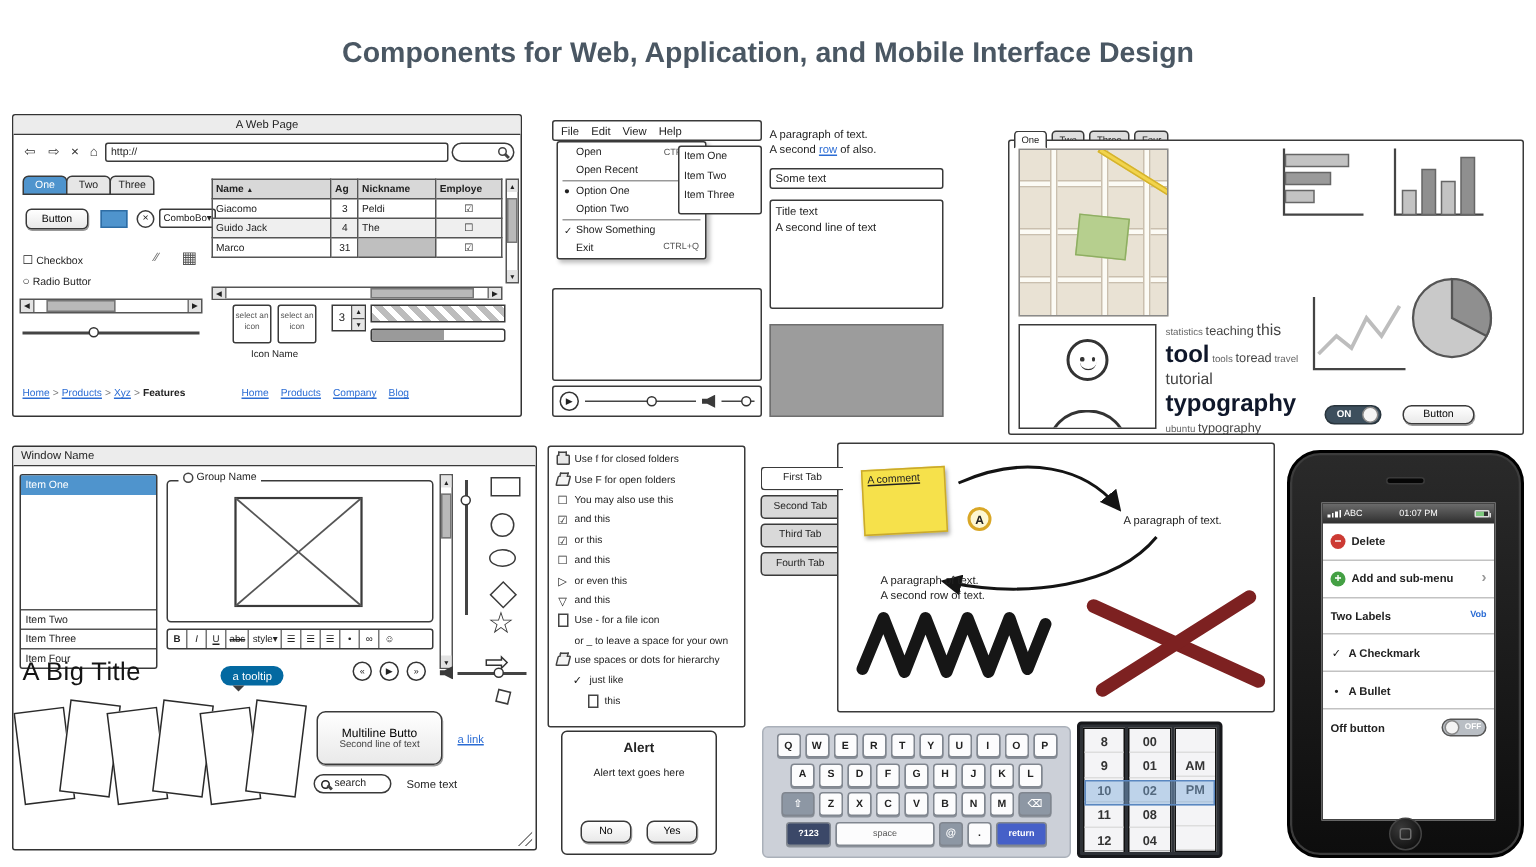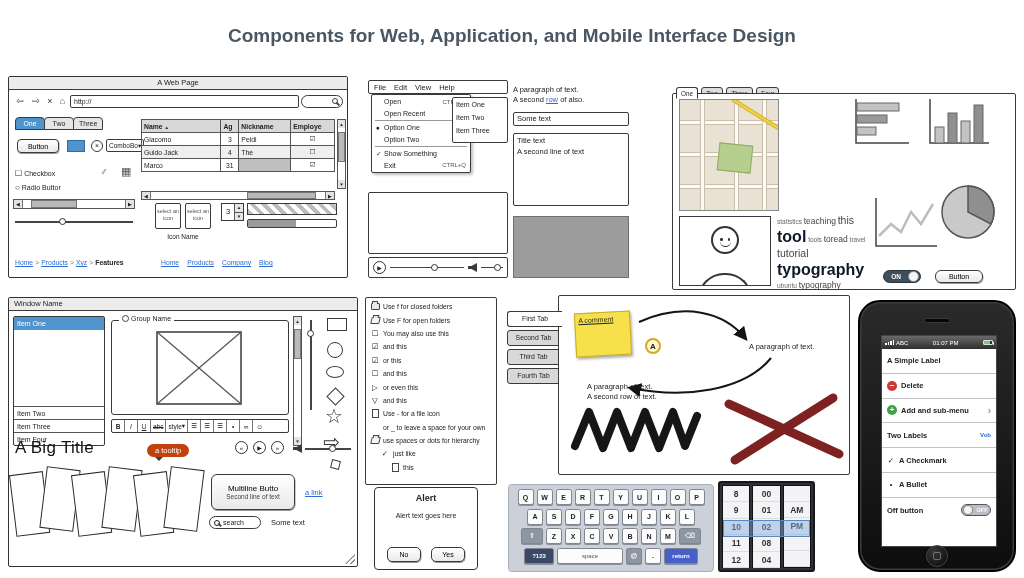--- a/index.html
+++ b/index.html
@@ -63,21 +63,21 @@
 .tgl2 .tk{width:11px;height:11px;background:#f5f5f5;border-radius:50%;border:1px solid #888;margin-right:1px;}
 .grp{position:absolute;border:1.5px solid #3a3a3a;border-radius:3px;}
 .legend{position:absolute;top:-6px;left:7px;background:#fff;padding:0 3px;font-size:7px;display:flex;align-items:center;gap:2px;}
 .legend .circ{width:7px;height:7px;border:1.2px solid #444;border-radius:50%;display:inline-block;}
 .tbarcell{flex:none;min-width:13px;padding:0 2px;height:100%;display:flex;align-items:center;justify-content:center;font-size:6.5px;border-right:1px solid #777;}
 .vscroll{position:absolute;width:9px;border:1px solid #555;display:flex;flex-direction:column;background:#fff;}
 .vscroll .ar{height:8px;font-size:4.5px;display:flex;align-items:center;justify-content:center;background:#e3e3e3;}
 .vscroll .tr{flex:1;position:relative;}
 .vscroll .th{position:absolute;left:0;right:0;top:4px;height:30px;background:#b9b9b9;border:1px solid #777;}
 .shape{position:absolute;border:1.5px solid #3a3a3a;background:#fff;}
-.tooltipbub{position:absolute;background:#c2410c;color:#fff;font-size:7.5px;border-radius:7px;padding:2px 8px;}
+.tooltipbub{position:absolute;background:#0369a1;color:#fff;font-size:7.5px;border-radius:7px;padding:2px 8px;}
 .tooltipbub::after{content:"";position:absolute;left:8px;bottom:-4px;border:4px solid transparent;border-top-color:#3f3f3f;border-bottom:none;}
 .film{position:absolute;display:flex;}
 .film .fr{width:34px;height:62px;border:1.5px solid #2a2a2a;background:#fff;margin-left:-3px;}
 .film .fr:nth-child(odd){transform:rotate(-7deg) translateY(5px);}
 .film .fr:nth-child(even){transform:rotate(7deg);}
 .trow{display:flex;align-items:center;height:13.4px;padding-left:4px;gap:3px;}
 .tlbl{font-size:6.8px;white-space:nowrap;}
 .tic{width:10px;display:inline-flex;justify-content:center;flex:none;}
 .tch{font-size:7.5px;line-height:9px;}
 .ic-folder,.ic-folder-open{width:9px;height:7px;background:#e8e8e8;border:1px solid #444;border-radius:1px;position:relative;display:inline-block;}
@@ -675,23 +675,20 @@
             <i></i>
             <i></i>
             <i></i>
             <i></i>
           </span>
         <span>ABC</span>
         <span class="mid">01:07 PM</span>
         <span class="batt"></span>
       </div>
       <div class="prow">
-        <span class="plbl">A Simple Label</span>
-      </div>
-      <div class="prow">
         <span class="pic del">−</span>
         <span class="plbl">Delete</span>
       </div>
       <div class="prow">
         <span class="pic add">+</span>
         <span class="plbl">Add and sub-menu</span>
         <span class="chev">›</span>
       </div>
       <div class="prow">
         <span class="plbl">Two Labels</span>

